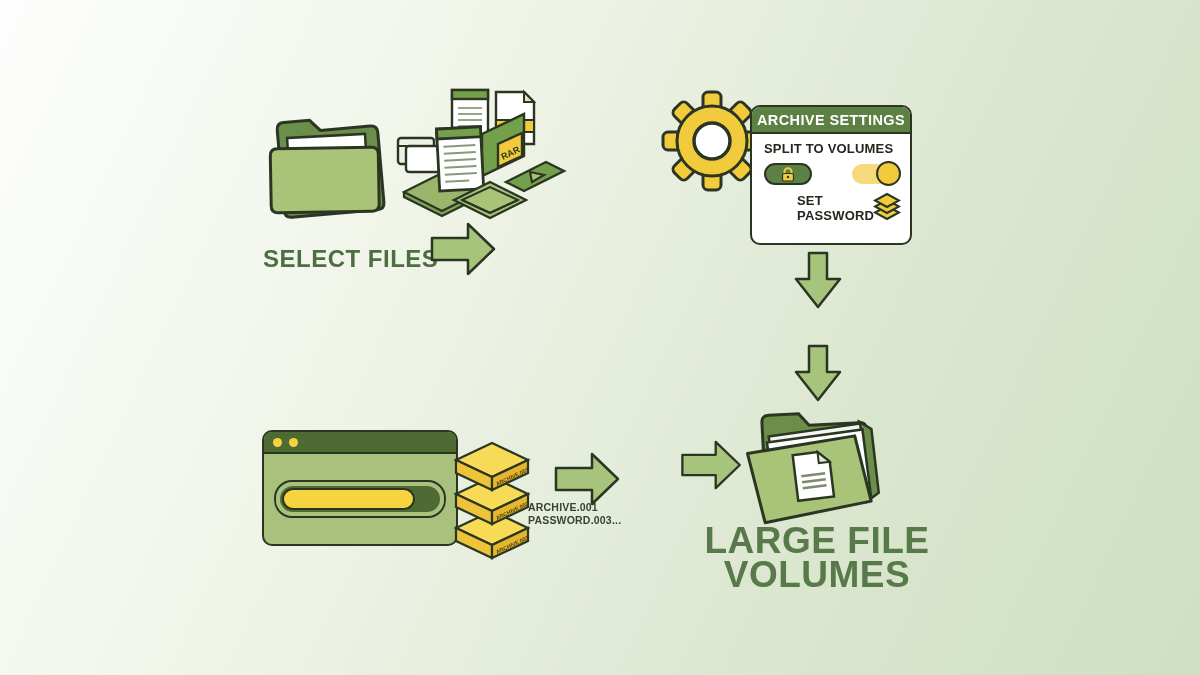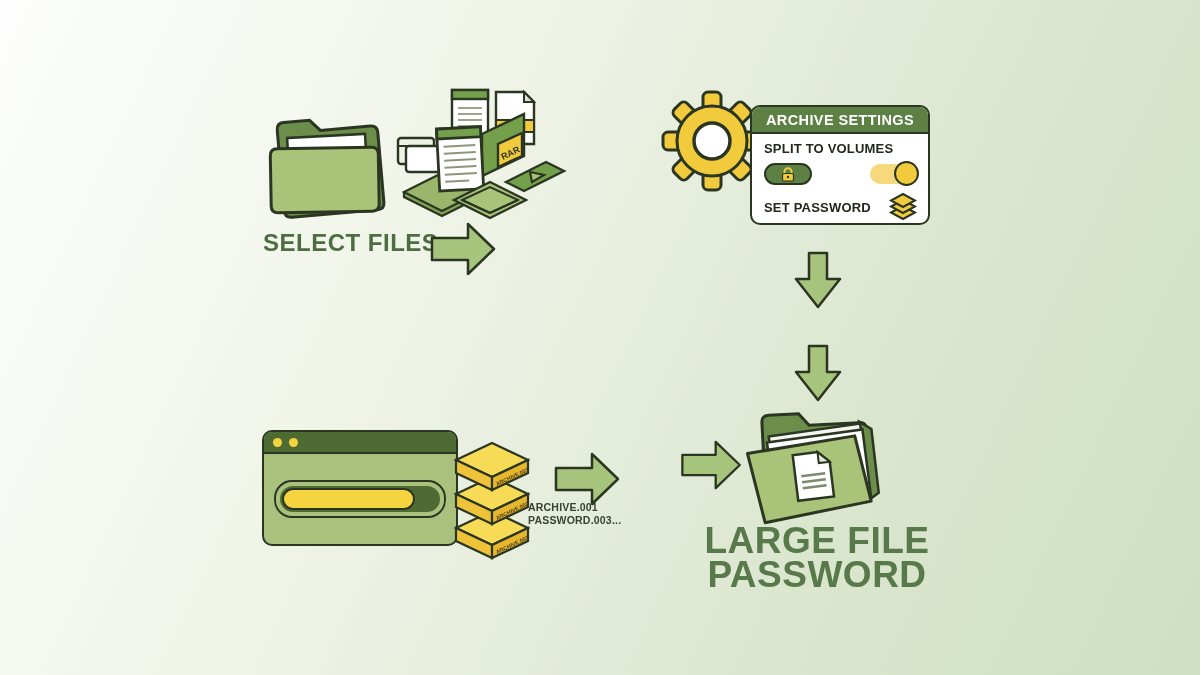--- a/index.html
+++ b/index.html
@@ -5,30 +5,30 @@
   html,body{margin:0;padding:0;}
   .canvas{
     position:relative;width:1200px;height:675px;overflow:hidden;
     background:linear-gradient(115deg,#fdfefd 0%,#eef3e6 38%,#dbe6cf 70%,#cfe0c2 100%);
     font-family:"Liberation Sans",sans-serif;
   }
   .abs{position:absolute;}
   svg{display:block;overflow:visible;}
   .outline{stroke:#2b3622;}
   
-  .select-label{left:263px;top:229px;font-size:24px;font-weight:700;color:#4d6e41;letter-spacing:.5px;}
+  .select-label{left:263px;top:245px;font-size:24px;font-weight:700;color:#4d6e41;letter-spacing:.5px;}
   .result-label{left:672px;top:524px;width:290px;text-align:center;font-size:37px;font-weight:700;color:#587949;line-height:34px;letter-spacing:.5px;}
   .volume-caption{left:528px;top:501px;font-size:10.5px;font-weight:700;color:#39412f;line-height:13px;letter-spacing:.2px;}
   
-  .panel{left:750px;top:105px;width:180px;background:#ffffff;border:2.5px solid #2b3622;border-radius:10px;overflow:hidden;box-sizing:border-box;}
+  .panel{left:750px;top:105px;width:162px;background:#ffffff;border:2.5px solid #2b3622;border-radius:10px;overflow:hidden;box-sizing:border-box;}
   .panel-header{background:#5d8044;border-bottom:2.5px solid #2b3622;color:#fff;font-weight:700;font-size:14.5px;text-align:center;padding:5px 0 4px;letter-spacing:.4px;}
-  .panel-body{padding:7px 12px 2px;}
+  .panel-body{padding:7px 12px 20px;}
   .panel-row-label{font-size:13px;font-weight:700;color:#23281e;letter-spacing:.2px;}
   .controls-row{display:flex;justify-content:space-between;align-items:center;margin:7px 0 8px;}
-  .pw-row{display:flex;justify-content:space-between;align-items:center;margin-top:2px;}
+  .pw-row{display:flex;justify-content:space-between;margin-top:2px;margin-left:33px;}
   .lock-pill{width:48px;height:22px;background:#5d8044;border:2px solid #2b3622;border-radius:12px;display:flex;align-items:center;justify-content:center;box-sizing:border-box;}
   .toggle{position:relative;width:46px;height:20px;background:#f6d97c;border-radius:11px;}
   .toggle-knob{position:absolute;right:-3px;top:-3px;width:21px;height:21px;background:#f2cb3d;border:2.5px solid #2b3622;border-radius:50%;}
   
   .window{left:262px;top:430px;width:196px;height:116px;border:2.5px solid #2b3622;border-radius:10px;background:#a9c17d;overflow:hidden;box-sizing:border-box;}
   .titlebar{height:20px;background:#4d6b33;border-bottom:2.5px solid #2b3622;display:flex;align-items:center;gap:7px;padding-left:9px;}
   .dot{width:9px;height:9px;border-radius:50%;background:#f5d440;}
   .progress-outer{margin:26px auto 0;width:160px;border:2.5px solid #2b3622;border-radius:18px;padding:4px;background:#a9c17d;}
   .progress-track{background:#4d6b33;border-radius:13px;height:26px;padding:2px;box-sizing:border-box;}
   .progress-fill{width:85%;height:100%;background:#f5d440;border:2px solid #2b3622;border-radius:11px;box-sizing:border-box;}
@@ -208,16 +208,16 @@
           <line x1="6" y1="22" x2="30" y2="22"></line>
           <line x1="6" y1="28" x2="30" y2="28"></line>
           <line x1="6" y1="34" x2="30" y2="34"></line>
         </g>
       </g>
     </g>
   </svg>
 
   <div class="abs result-label">
     <div>LARGE FILE</div>
-    <div>PASSWORD</div>
+    <div>VOLUMES</div>
   </div>
 
 </div>
 
 </body></html>

